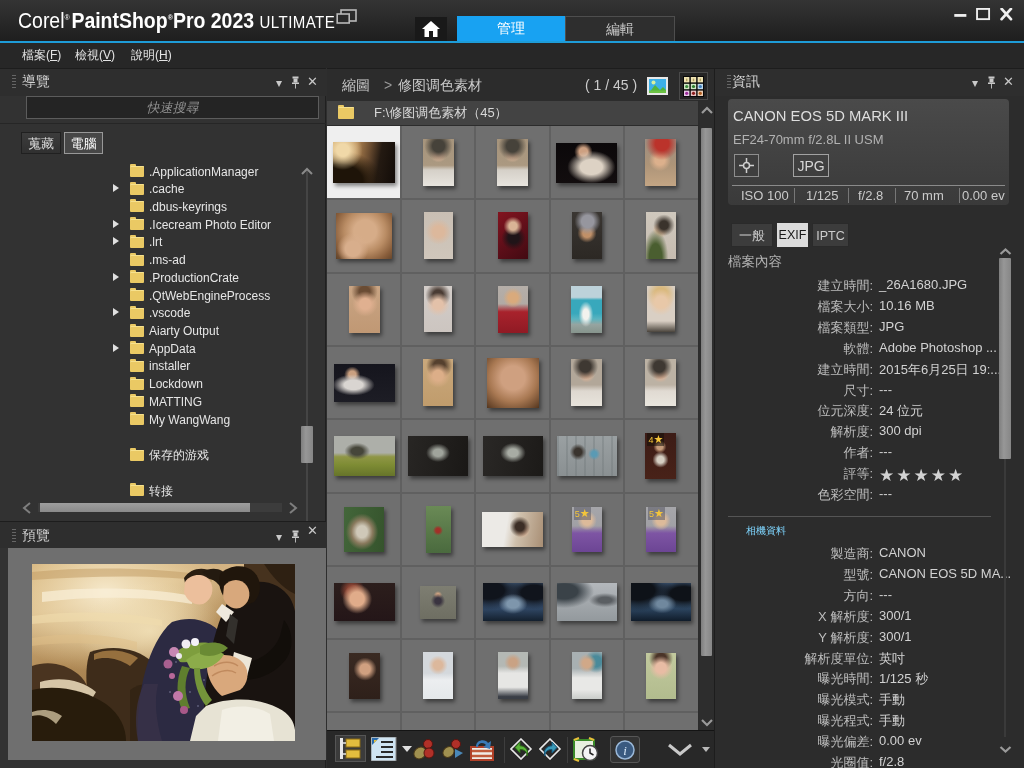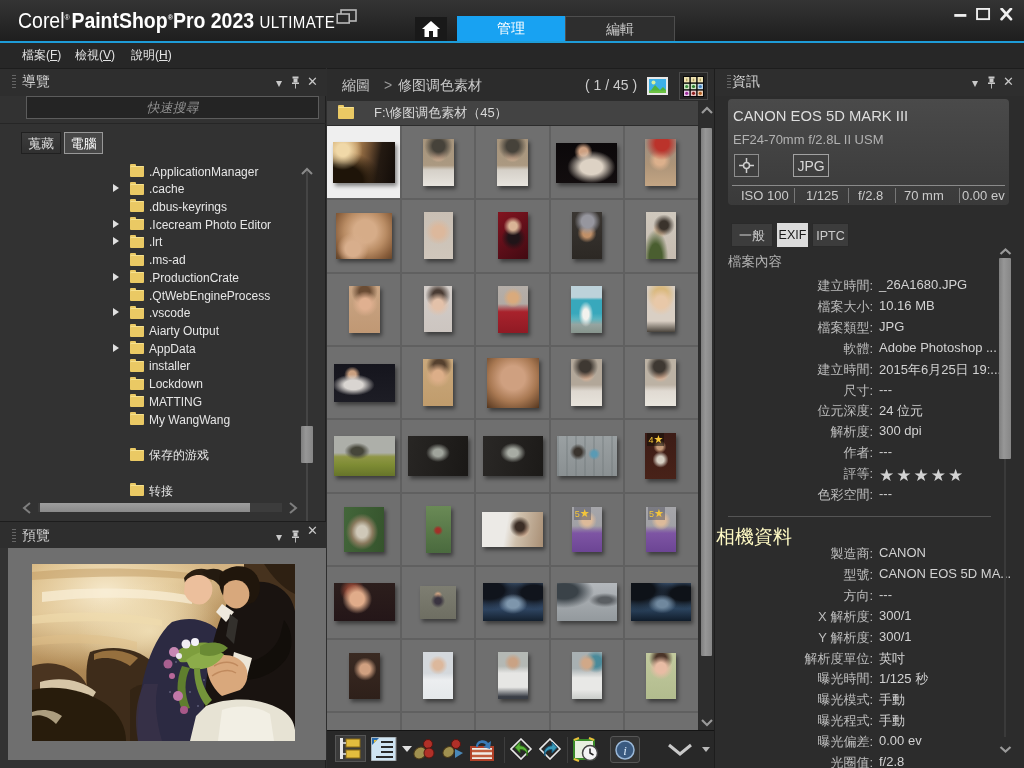--- a/index.html
+++ b/index.html
@@ -573,21 +573,21 @@
         <div class="frow abs" style="left:0;top:396.1px;width:310px;height:18px">
           <span class="flab" style="right:152px">評等:</span>
           <span class="fval" style="left:164px"><span style="font-size:17px;letter-spacing:2px">★★★★★</span></span>
         </div>
         <div class="frow abs" style="left:0;top:417.0px;width:310px;height:18px">
           <span class="flab" style="right:152px">色彩空間:</span>
           <span class="fval" style="left:164px">---</span>
         </div>
       </div>
     <div class="abs" style="left:13px;top:447px;width:263px;height:1px;background:#555"></div>
-    <div class="abs" style="left:1px;top:455px;color:#fef9c3;font-size:19px">相機資料</div>
+    <div class="abs" style="left:31px;top:455px;color:#7dd3fc;font-size:10px">相機資料</div>
     <div id="exif2">
         <div class="frow abs" style="left:0;top:476.0px;width:310px;height:18px">
           <span class="flab" style="right:152px">製造商:</span>
           <span class="fval" style="left:164px">CANON</span>
         </div>
         <div class="frow abs" style="left:0;top:496.9px;width:310px;height:18px">
           <span class="flab" style="right:152px">型號:</span>
           <span class="fval" style="left:164px">CANON EOS 5D MA...</span>
         </div>
         <div class="frow abs" style="left:0;top:517.8px;width:310px;height:18px">

